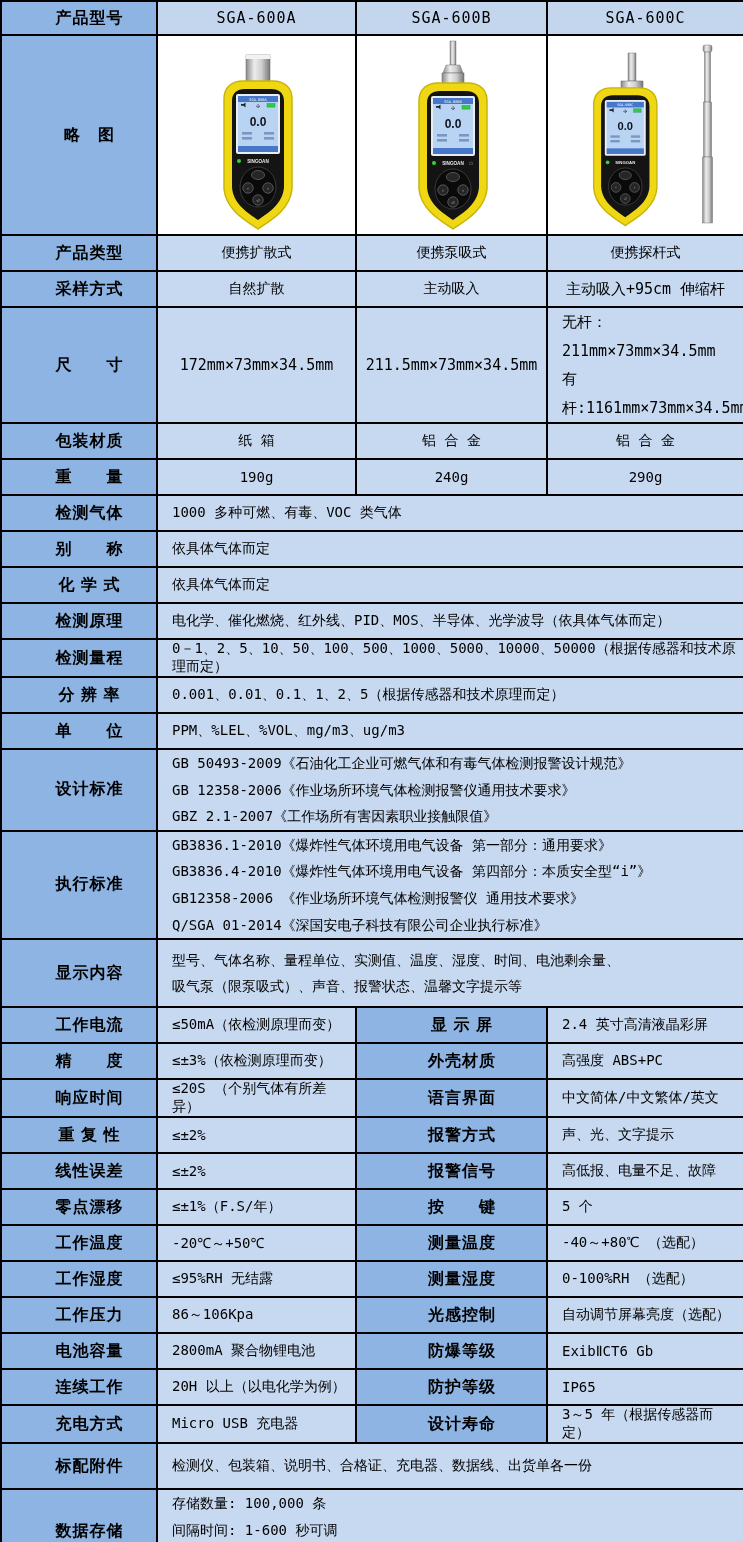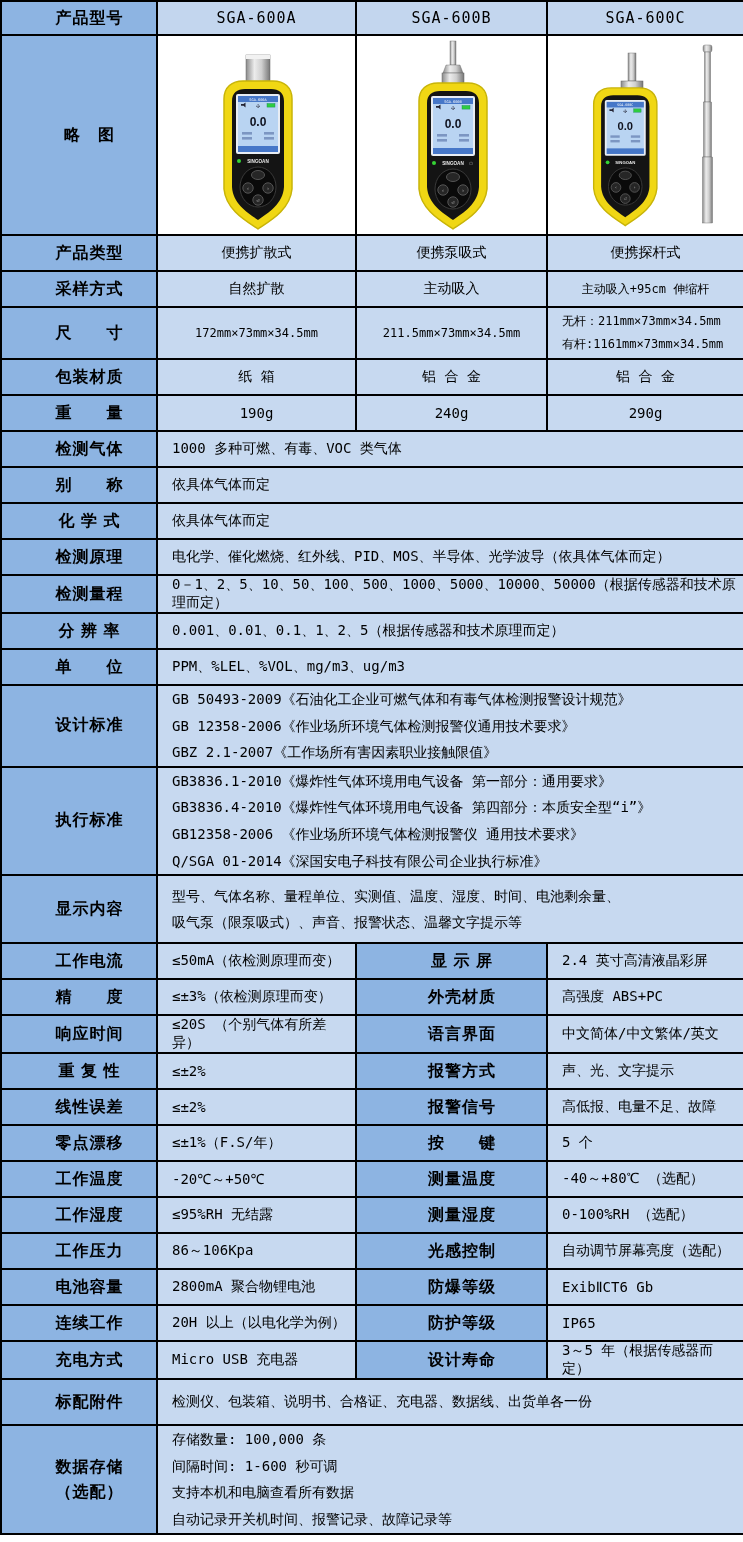--- a/index.html
+++ b/index.html
@@ -10,21 +10,21 @@
   html,body{margin:0;padding:0;background:#fff;}
   body{font-family:"Liberation Sans",sans-serif;color:#000;}
   .page{width:743px;}
   table.spec{width:743px;border-collapse:collapse;table-layout:fixed;border:2px solid var(--border);}
   td{border:2px solid var(--border);padding:0 6px;overflow:hidden;}
   td.label{background:var(--label_bg);font-weight:bold;font-size:16px;text-align:center;letter-spacing:1px;padding-left:27px;}
   td.model{background:var(--model_bg);font-size:15px;text-align:center;font-family:"DejaVu Sans Mono","Liberation Sans",sans-serif;letter-spacing:1px;}
   td.val{background:var(--value_bg);font-size:14px;text-align:center;font-family:"DejaVu Sans Mono","Liberation Sans",sans-serif;}
   td.val.left{text-align:left;padding-left:14px;}
   td.val.ml{white-space:pre-line;line-height:1.9;}
-  td.dim{font-size:12px;}
+  td.dim{font-size:15px;}
   td.img{background:var(--image_bg);padding:0;text-align:center;vertical-align:middle;border-radius:19px;}
   tr.h34{height:34px;} tr.himg{height:200px;} tr.h36{height:36px;} tr.h52{height:52px;}
   tr.h80{height:80px;} tr.h102{height:102px;} tr.h68{height:68px;margin-left:36px;} tr.h42{height:46px;} tr.h106{height:106px;}
   td.label.two{line-height:1.6;white-space:pre-line;}
   svg.device{display:block;margin:0 auto;}
 </style>
 </head>
 <body>
 
 <div class="page">

